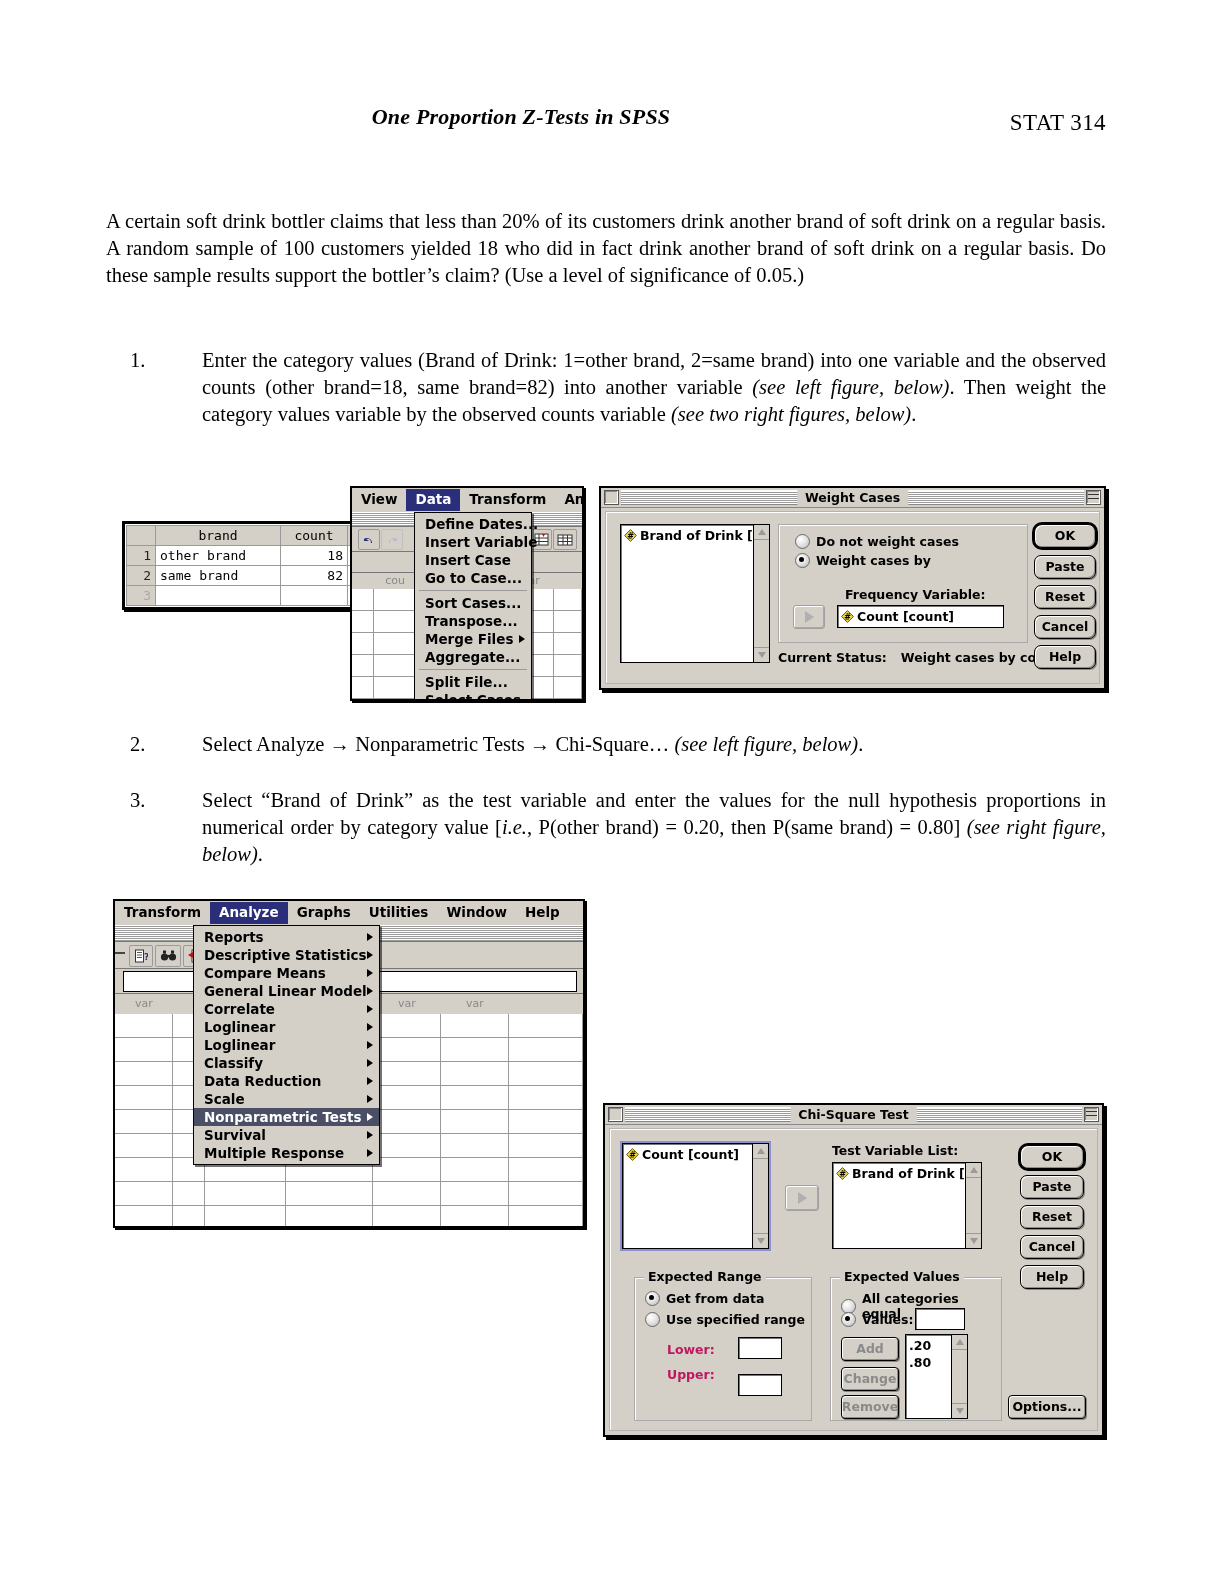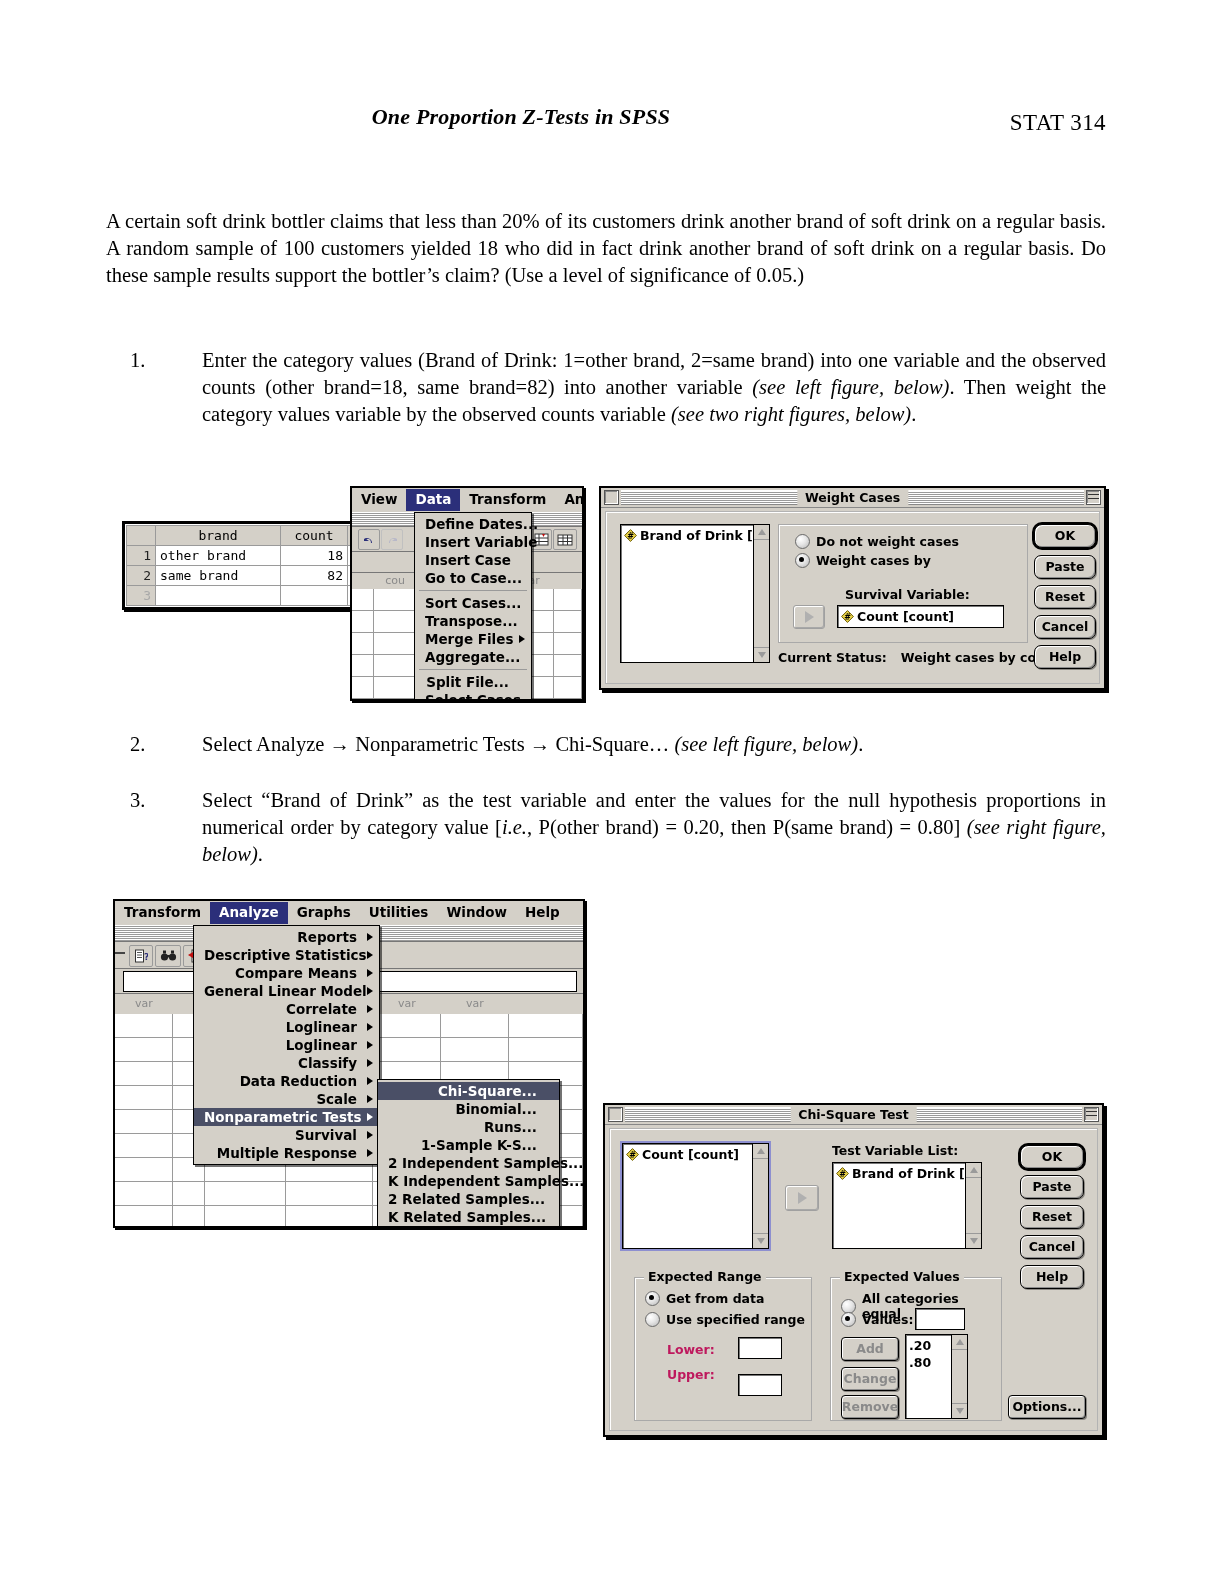--- a/index.html
+++ b/index.html
@@ -100,21 +100,21 @@
   .menubar .mi.active{background:#2b2f7a;color:#fff;}
 
   
   .menu{
     position:absolute;background:#d4d0c8;border:1px solid #000;
     box-shadow:2px 2px 0 rgba(0,0,0,.55);
     font-size:13.5px;font-weight:bold;padding:2px 0;z-index:20;
   }
   .menu .row{
     height:18px;line-height:18px;padding:0 22px 0 10px;
-    white-space:nowrap;position:relative;text-align:right;
+    white-space:nowrap;position:relative;
   }
   .menu .row.sel-gray{background:#4a4f66;color:#fff;}
   .menu .sep{height:1px;background:#9a9a9a;margin:3px 4px;}
   .menu .arrow{
     position:absolute;right:6px;top:5px;width:0;height:0;
     border-left:6px solid #000;border-top:4px solid transparent;border-bottom:4px solid transparent;
   }
   .menu .row.sel .arrow, .menu .row.sel-gray .arrow{border-left-color:#fff;}
 
   
@@ -382,21 +382,21 @@
       <div class="groupbox" style="position:absolute;left:172px;top:12px;width:248px;height:117px;">
         <div class="radiorow" style="position:absolute;left:16px;top:9px;">
           <span class="radio"></span>
           <span>Do not weight cases</span>
         </div>
         <div class="radiorow" style="position:absolute;left:16px;top:28px;">
           <span class="radio on"></span>
           <span>Weight cases by</span>
         </div>
 
-        <div class="lbl" style="position:absolute;left:66px;top:62px;">Survival Variable:</div>
+        <div class="lbl" style="position:absolute;left:66px;top:62px;">Frequency Variable:</div>
 
         <div class="arrowbtn" style="position:absolute;left:14px;top:80px;width:30px;height:22px;">
           <span class="tri rt"></span>
         </div>
 
         <div class="field" style="position:absolute;left:58px;top:80px;width:162px;height:21px;display:flex;align-items:center;gap:3px;padding-left:3px;">
           <span class="vicon">
             <svg width="13" height="13" viewBox="0 0 13 13">
                 <polygon points="6.5,0.6 12.4,6.5 6.5,12.4 0.6,6.5" fill="#e8d24a" stroke="#6b5a00" stroke-width="1"></polygon>
                 <text x="6.5" y="9.6" font-size="8" font-family="DejaVu Sans, sans-serif" font-weight="bold" text-anchor="middle" fill="#000">#</text>
@@ -552,30 +552,20 @@
       <div class="row"><span>Loglinear</span><span class="arrow"></span></div>
       <div class="row"><span>Loglinear</span><span class="arrow"></span></div>
       <div class="row"><span>Classify</span><span class="arrow"></span></div>
       <div class="row"><span>Data Reduction</span><span class="arrow"></span></div>
       <div class="row"><span>Scale</span><span class="arrow"></span></div>
       <div class="row sel-gray"><span>Nonparametric Tests</span><span class="arrow"></span></div>
       <div class="row"><span>Survival</span><span class="arrow"></span></div>
       <div class="row"><span>Multiple Response</span><span class="arrow"></span></div>
     </div>
 
-    <div class="menu" style="left:262px;top:178px;width:181px;">
-      <div class="row sel-gray">Chi-Square...</div>
-      <div class="row">Binomial...</div>
-      <div class="row">Runs...</div>
-      <div class="row">1-Sample K-S...</div>
-      <div class="row">2 Independent Samples...</div>
-      <div class="row">K Independent Samples...</div>
-      <div class="row">2 Related Samples...</div>
-      <div class="row">K Related Samples...</div>
-    </div>
   </div>
 
   <div class="figure spss macwin" style="left:603px;top:899px;width:497px;height:330px;">
 
     <div class="titlebar">
       <div class="tb-close"></div>
       <div class="pinstripe">
         <div class="tb-title">Chi-Square Test</div>
       </div>
       <div class="tb-zoom"></div>

